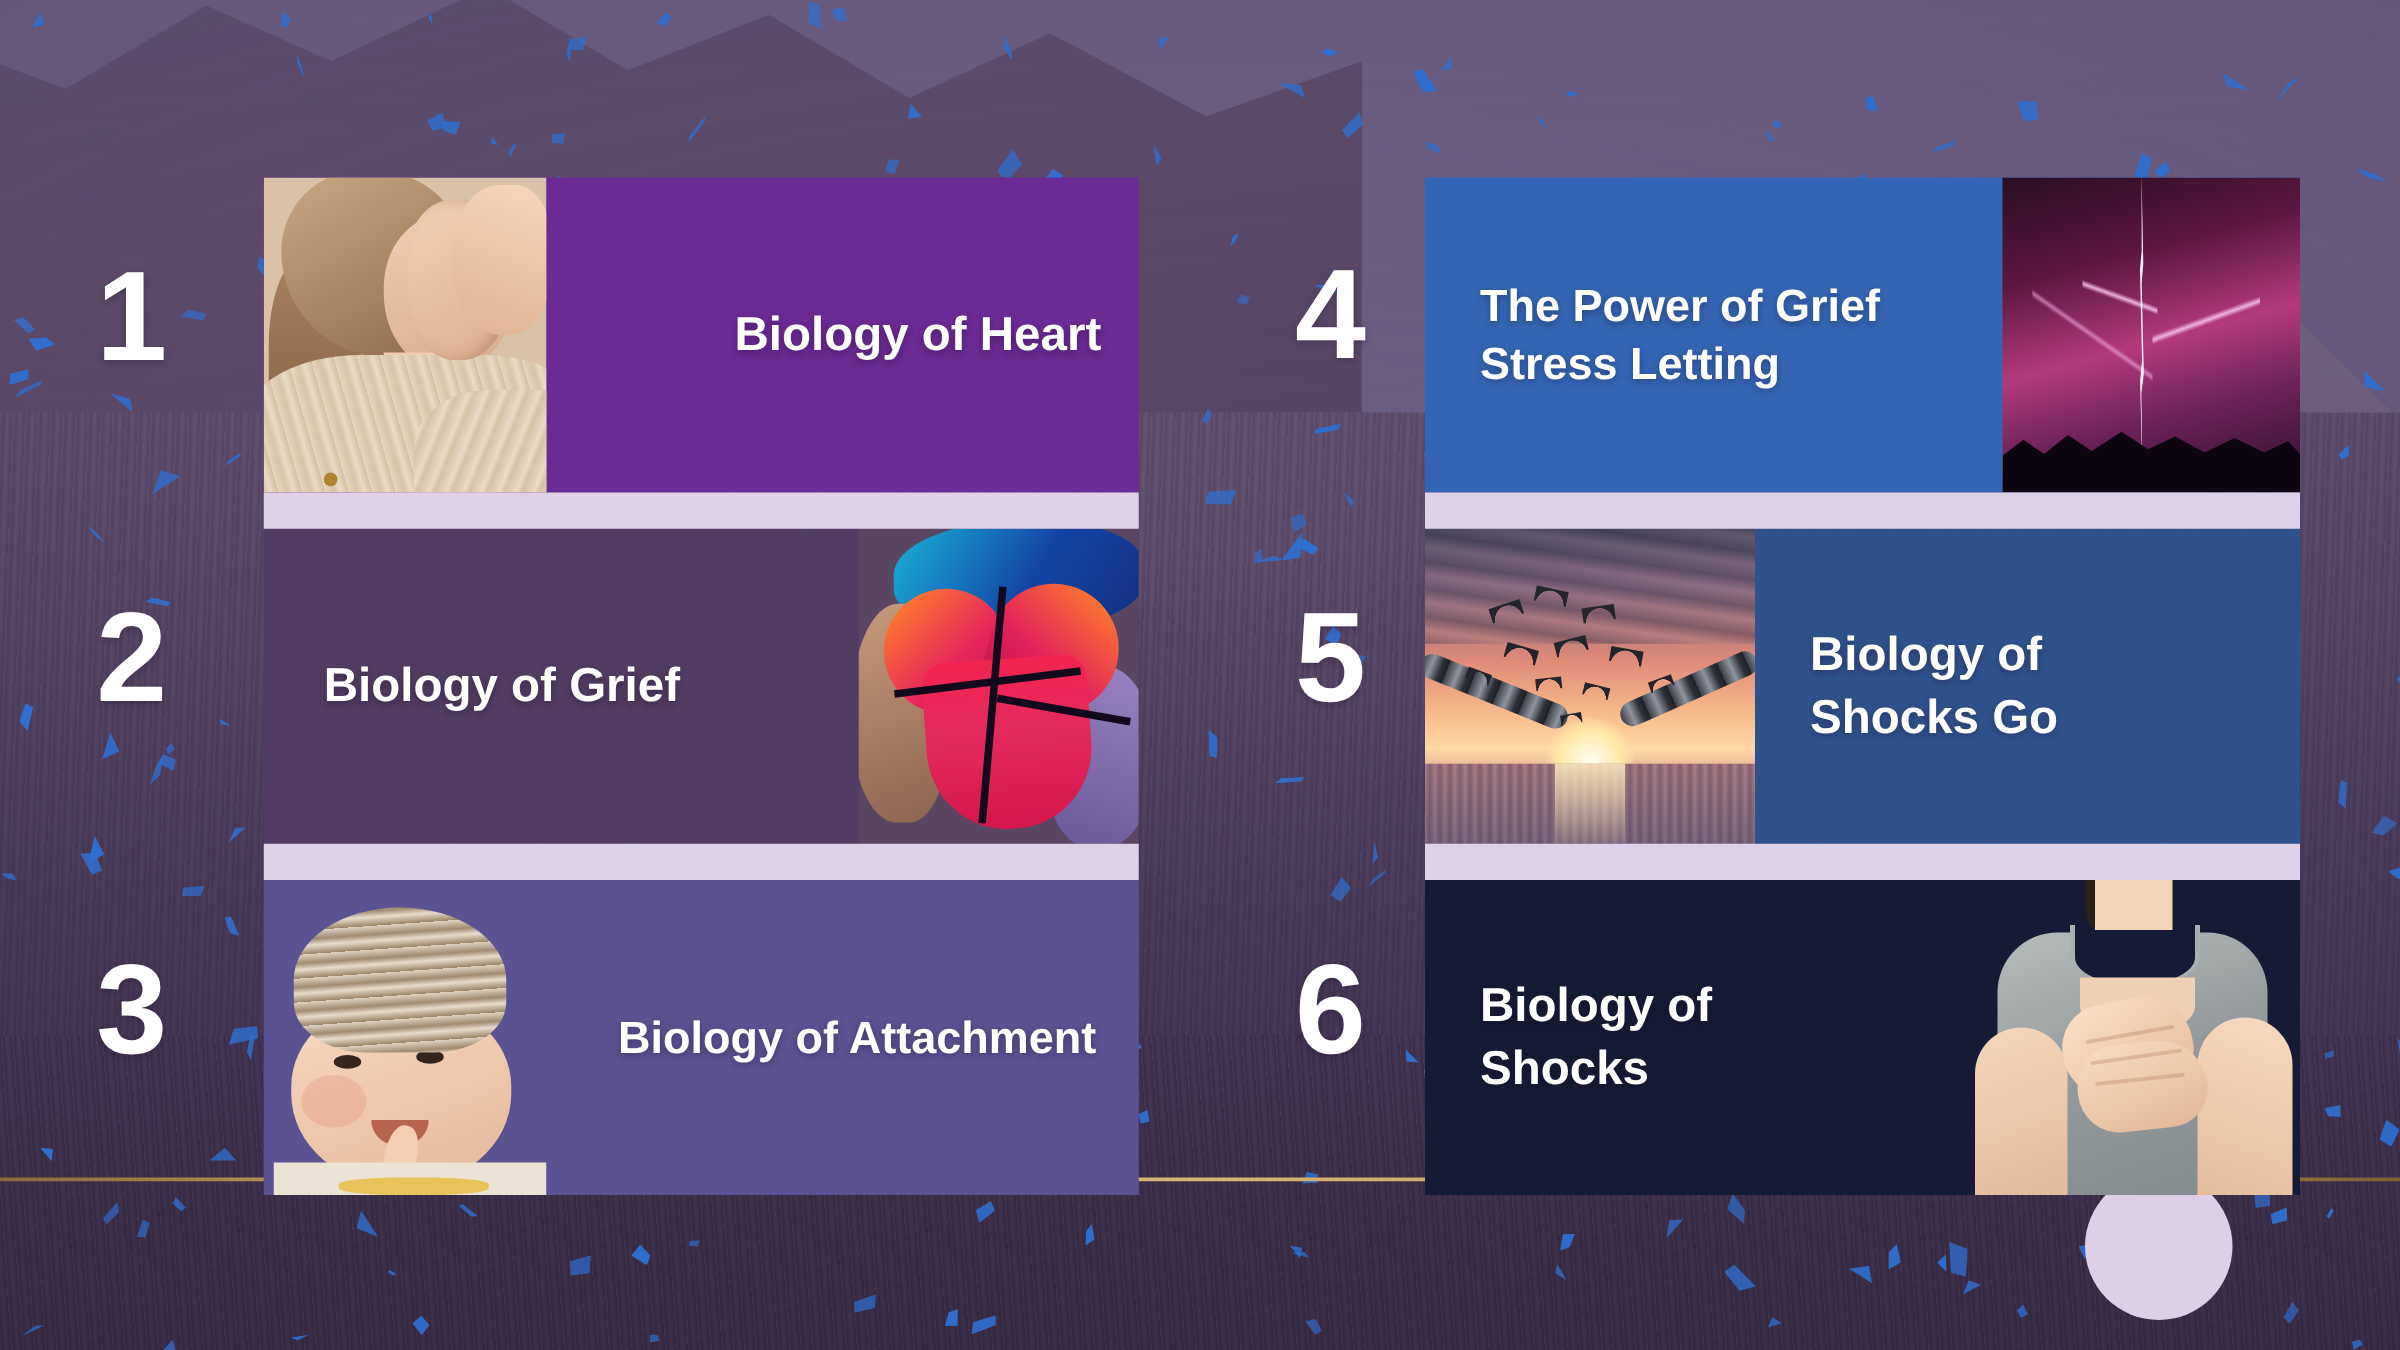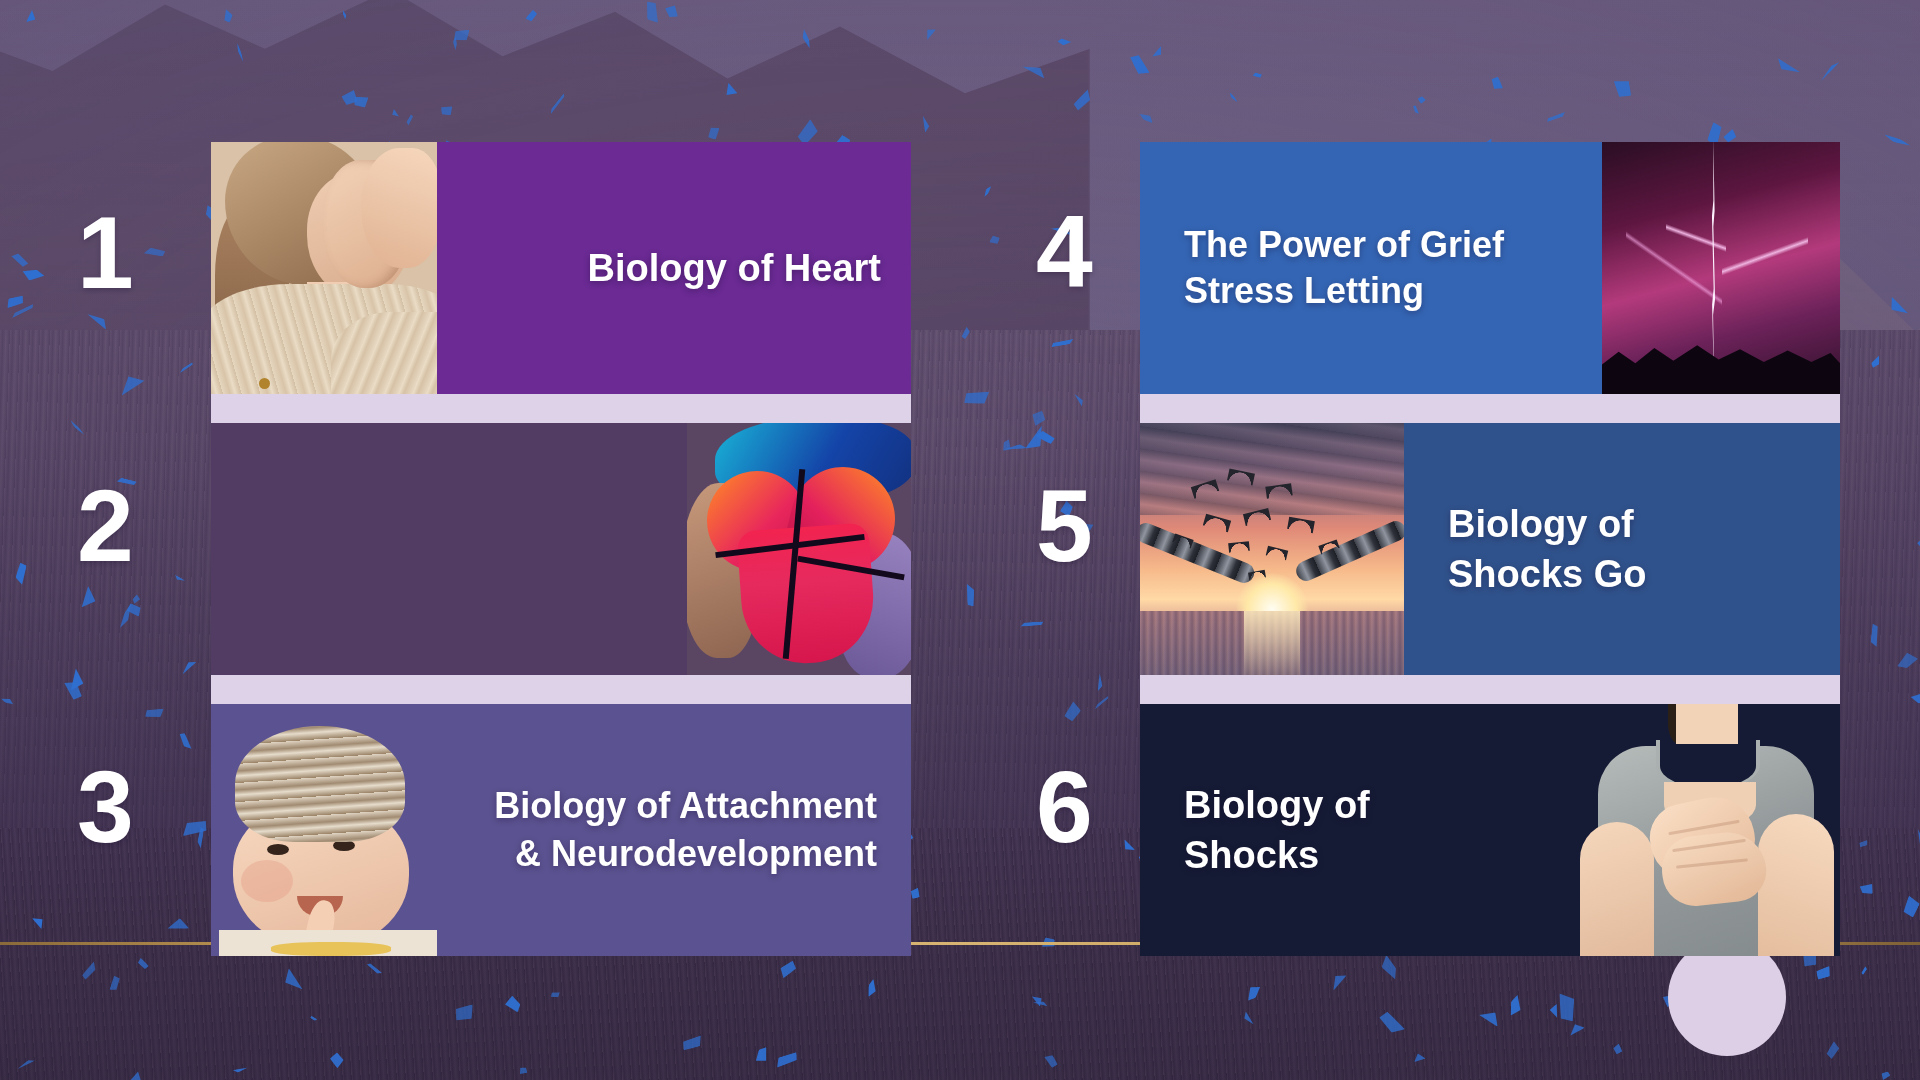--- a/index.html
+++ b/index.html
@@ -535,20 +535,21 @@
       </div>
       <div class="card-title" style="flex:1; text-align:right; padding-right:30px;">
         <div>Biology of Heart</div>
       </div>
     </div>
     <div class="gapbar" style="top:252px;"></div>
 
     <div class="num" style="left:-134px; top:333px;">2</div>
     <div class="card" style="top:281px; background:#523c63;">
       <div class="card-title" style="flex:1; text-align:left; padding-left:48px;">
+        <div>Biology of Grief</div>
       </div>
       <div class="photo p-heart">
         <div class="blue"></div>
           <div class="palmL"></div>
           <div class="palmR"></div>
         <div class="hL"></div>
           <div class="hR"></div>
           <div class="hB"></div>
         <div class="crk1"></div>
           <div class="crk2"></div>
@@ -565,21 +566,20 @@
         <div class="eyeL"></div>
           <div class="eyeR"></div>
         <div class="mouth"></div>
           <div class="finger"></div>
         <div class="hat"></div>
           <div class="body"></div>
           <div class="collar"></div>
       </div>
       <div class="card-title small" style="flex:1; text-align:right; padding-right:34px;">
         <div>Biology of Attachment</div>
-        <div>&amp; Neurodevelopment</div>
       </div>
     </div>
   </div>
 
   <div class="col col-right">
 
     <div class="num" style="left:-104px; top:58px;">4</div>
     <div class="card" style="top:0px; background:#3465b4;">
       <div class="card-title small" style="flex:1; text-align:left; padding-left:44px; line-height:1.28;">
         <div>The Power of Grief</div>

